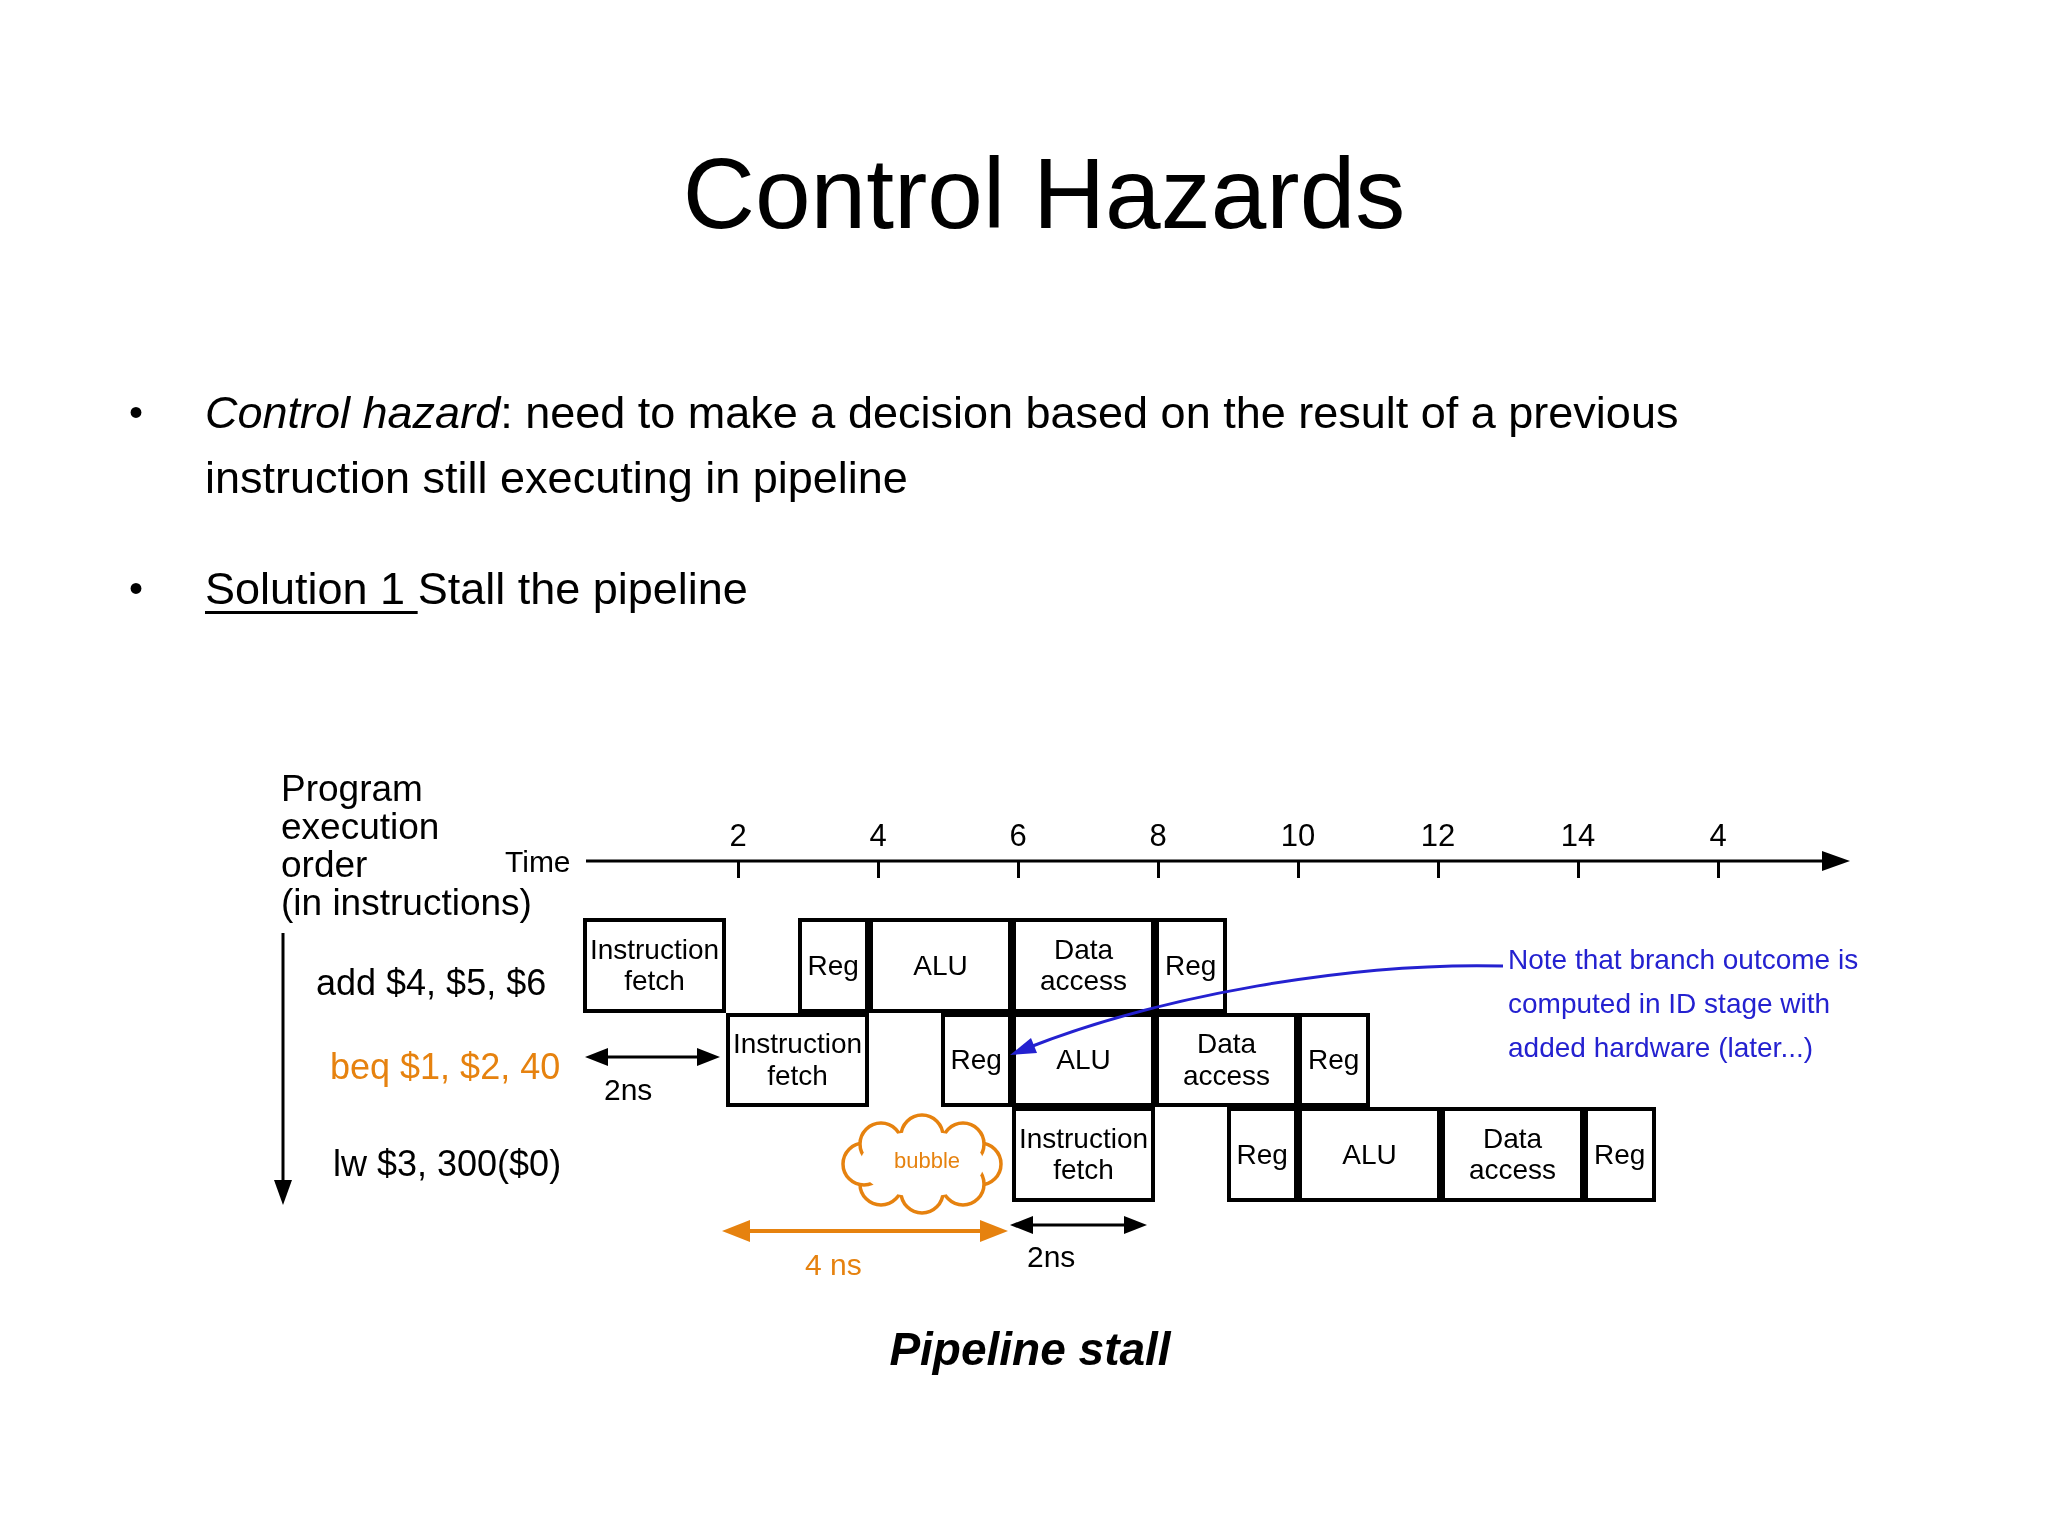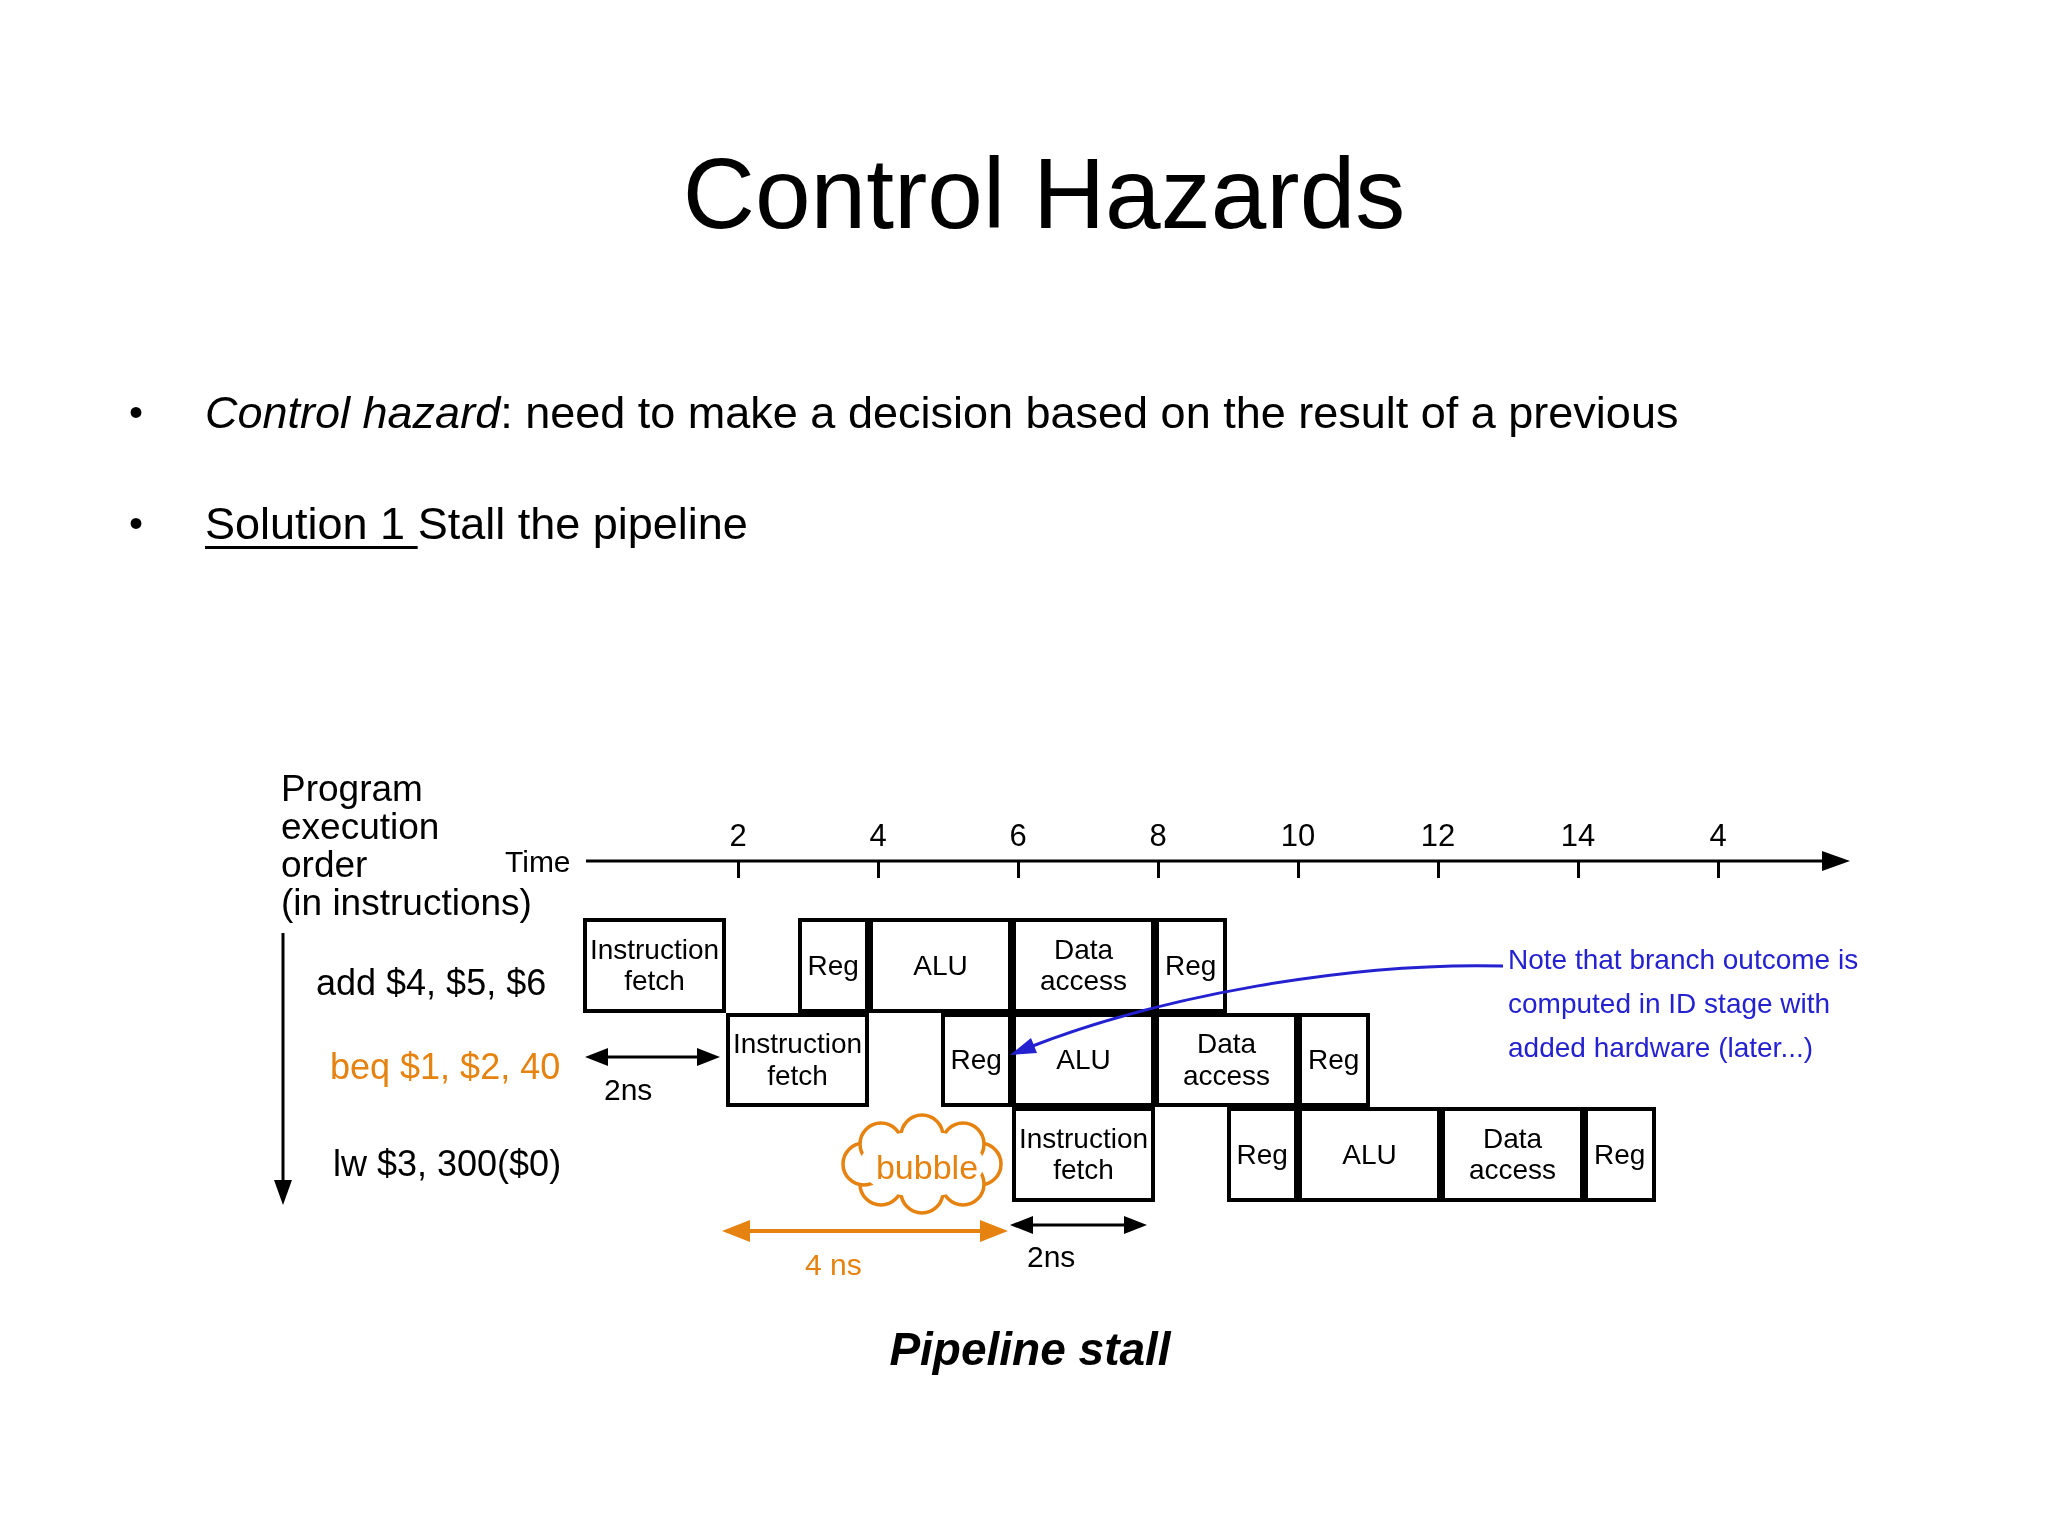--- a/index.html
+++ b/index.html
@@ -24,37 +24,38 @@
   #time-label { left:505px; top:843px; font-size:30px; }
   .tick-label { position:absolute; top:818px; width:80px; text-align:center; font-size:31px; }
   .tick-mark { position:absolute; top:861px; width:3px; height:17px; background:#000; }
   .instr-label { position:absolute; font-size:36px; white-space:pre; }
 
   .stage-box { position:absolute; box-sizing:border-box; border:4px solid #000; background:#fff;
                display:flex; align-items:center; justify-content:center; text-align:center;
                font-size:28px; line-height:1.12; white-space:pre-line; }
 
   .ns-label { position:absolute; font-size:30px; text-align:left; }
-  #bubble-label { left:872px; top:1148px; width:110px; text-align:center; font-size:34px; }
+  #bubble-label { left:872px; top:1148px; width:110px; text-align:center; font-size:22px; }
   #note { left:1508px; top:938px; width:520px; font-size:28px; line-height:44px; }
   #caption { left:820px; top:1322px; width:420px; text-align:center; font-size:46px; font-weight:bold;font-style:italic; }
 
   #overlay { left:0; top:0; width:2048px; height:1536px; pointer-events:none; }
   .toplayer { z-index:5; }
   svg { position:absolute; left:0; top:0; }
 </style>
 </head>
 <body>
 
 <div class="abs" id="title">Control Hazards</div>
 
 <div class="abs" id="bullets">
   <div class="bullet-item">
     <span class="marker">•</span>
     <span style="font-style:italic">Control hazard</span><span>: need to make a decision based on the result of a previous</span><br>
+    <span>instruction still executing in pipeline</span>
   </div>
   <div class="bullet-item b2">
     <span class="marker">•</span>
     <span class="und">Solution 1 </span><span style="">Stall</span><span> the pipeline</span>
   </div>
 </div>
 
 <div class="dtext" id="order-label" style="white-space:pre-line">Program
 execution
 order

